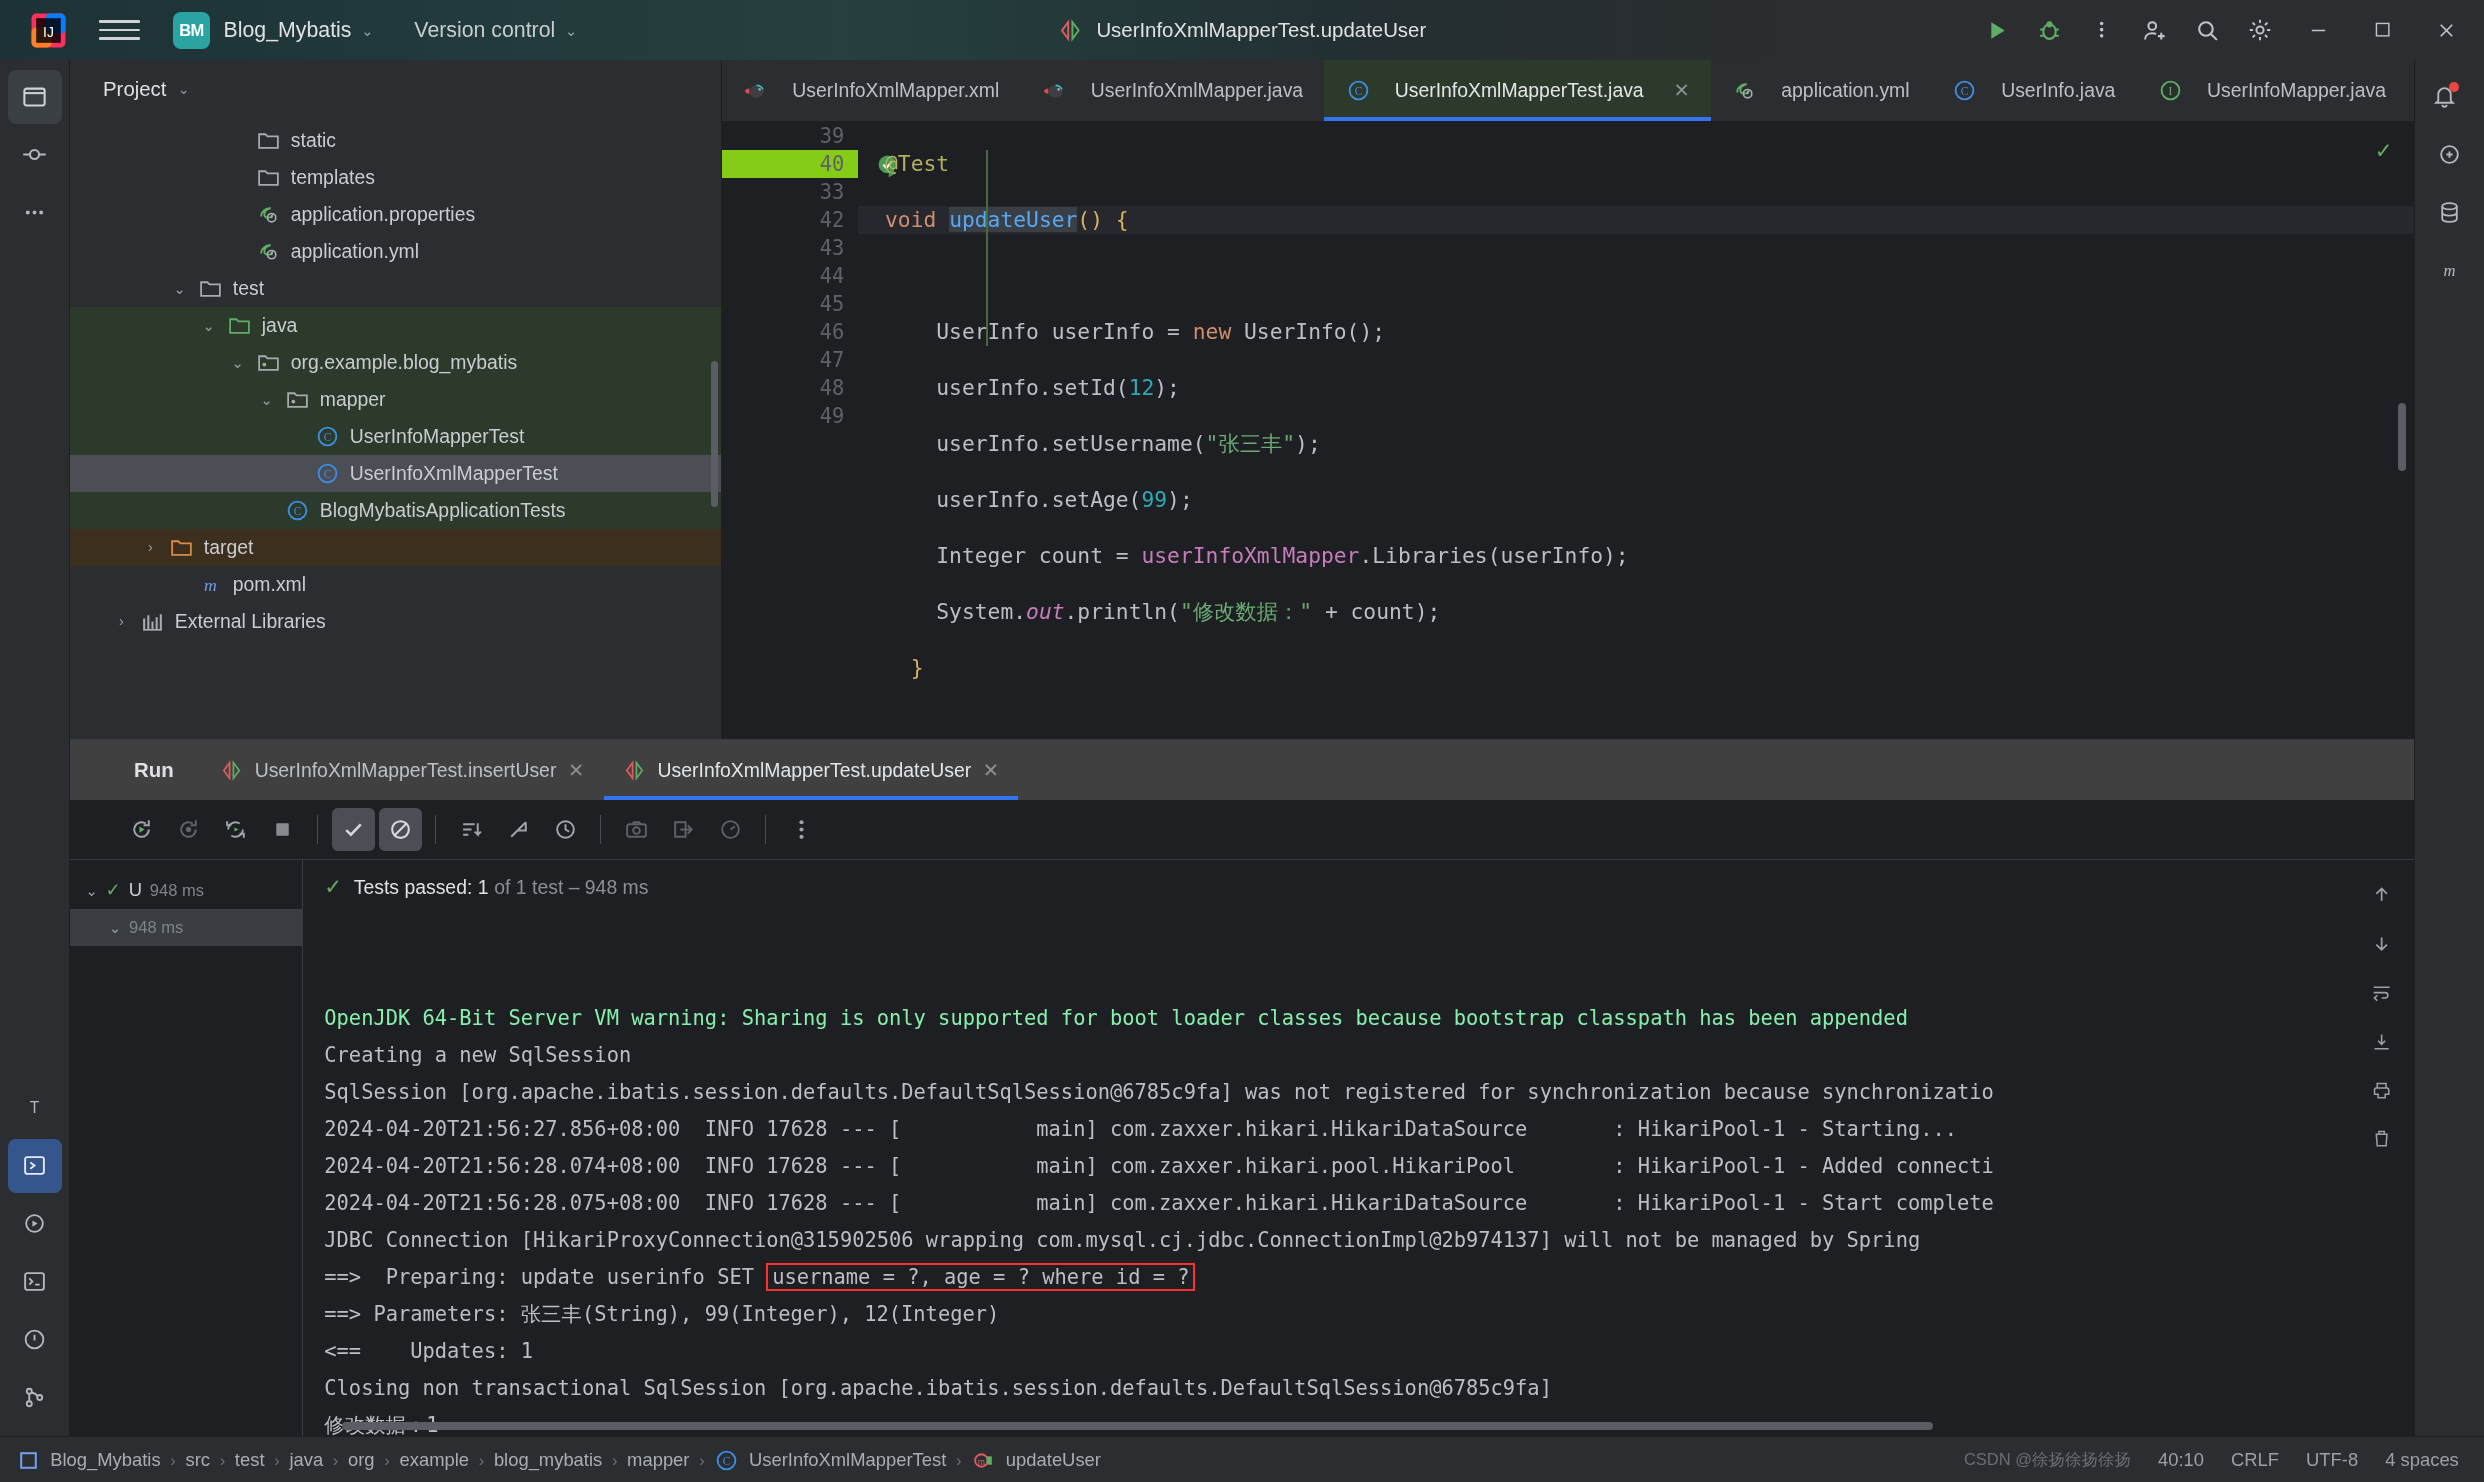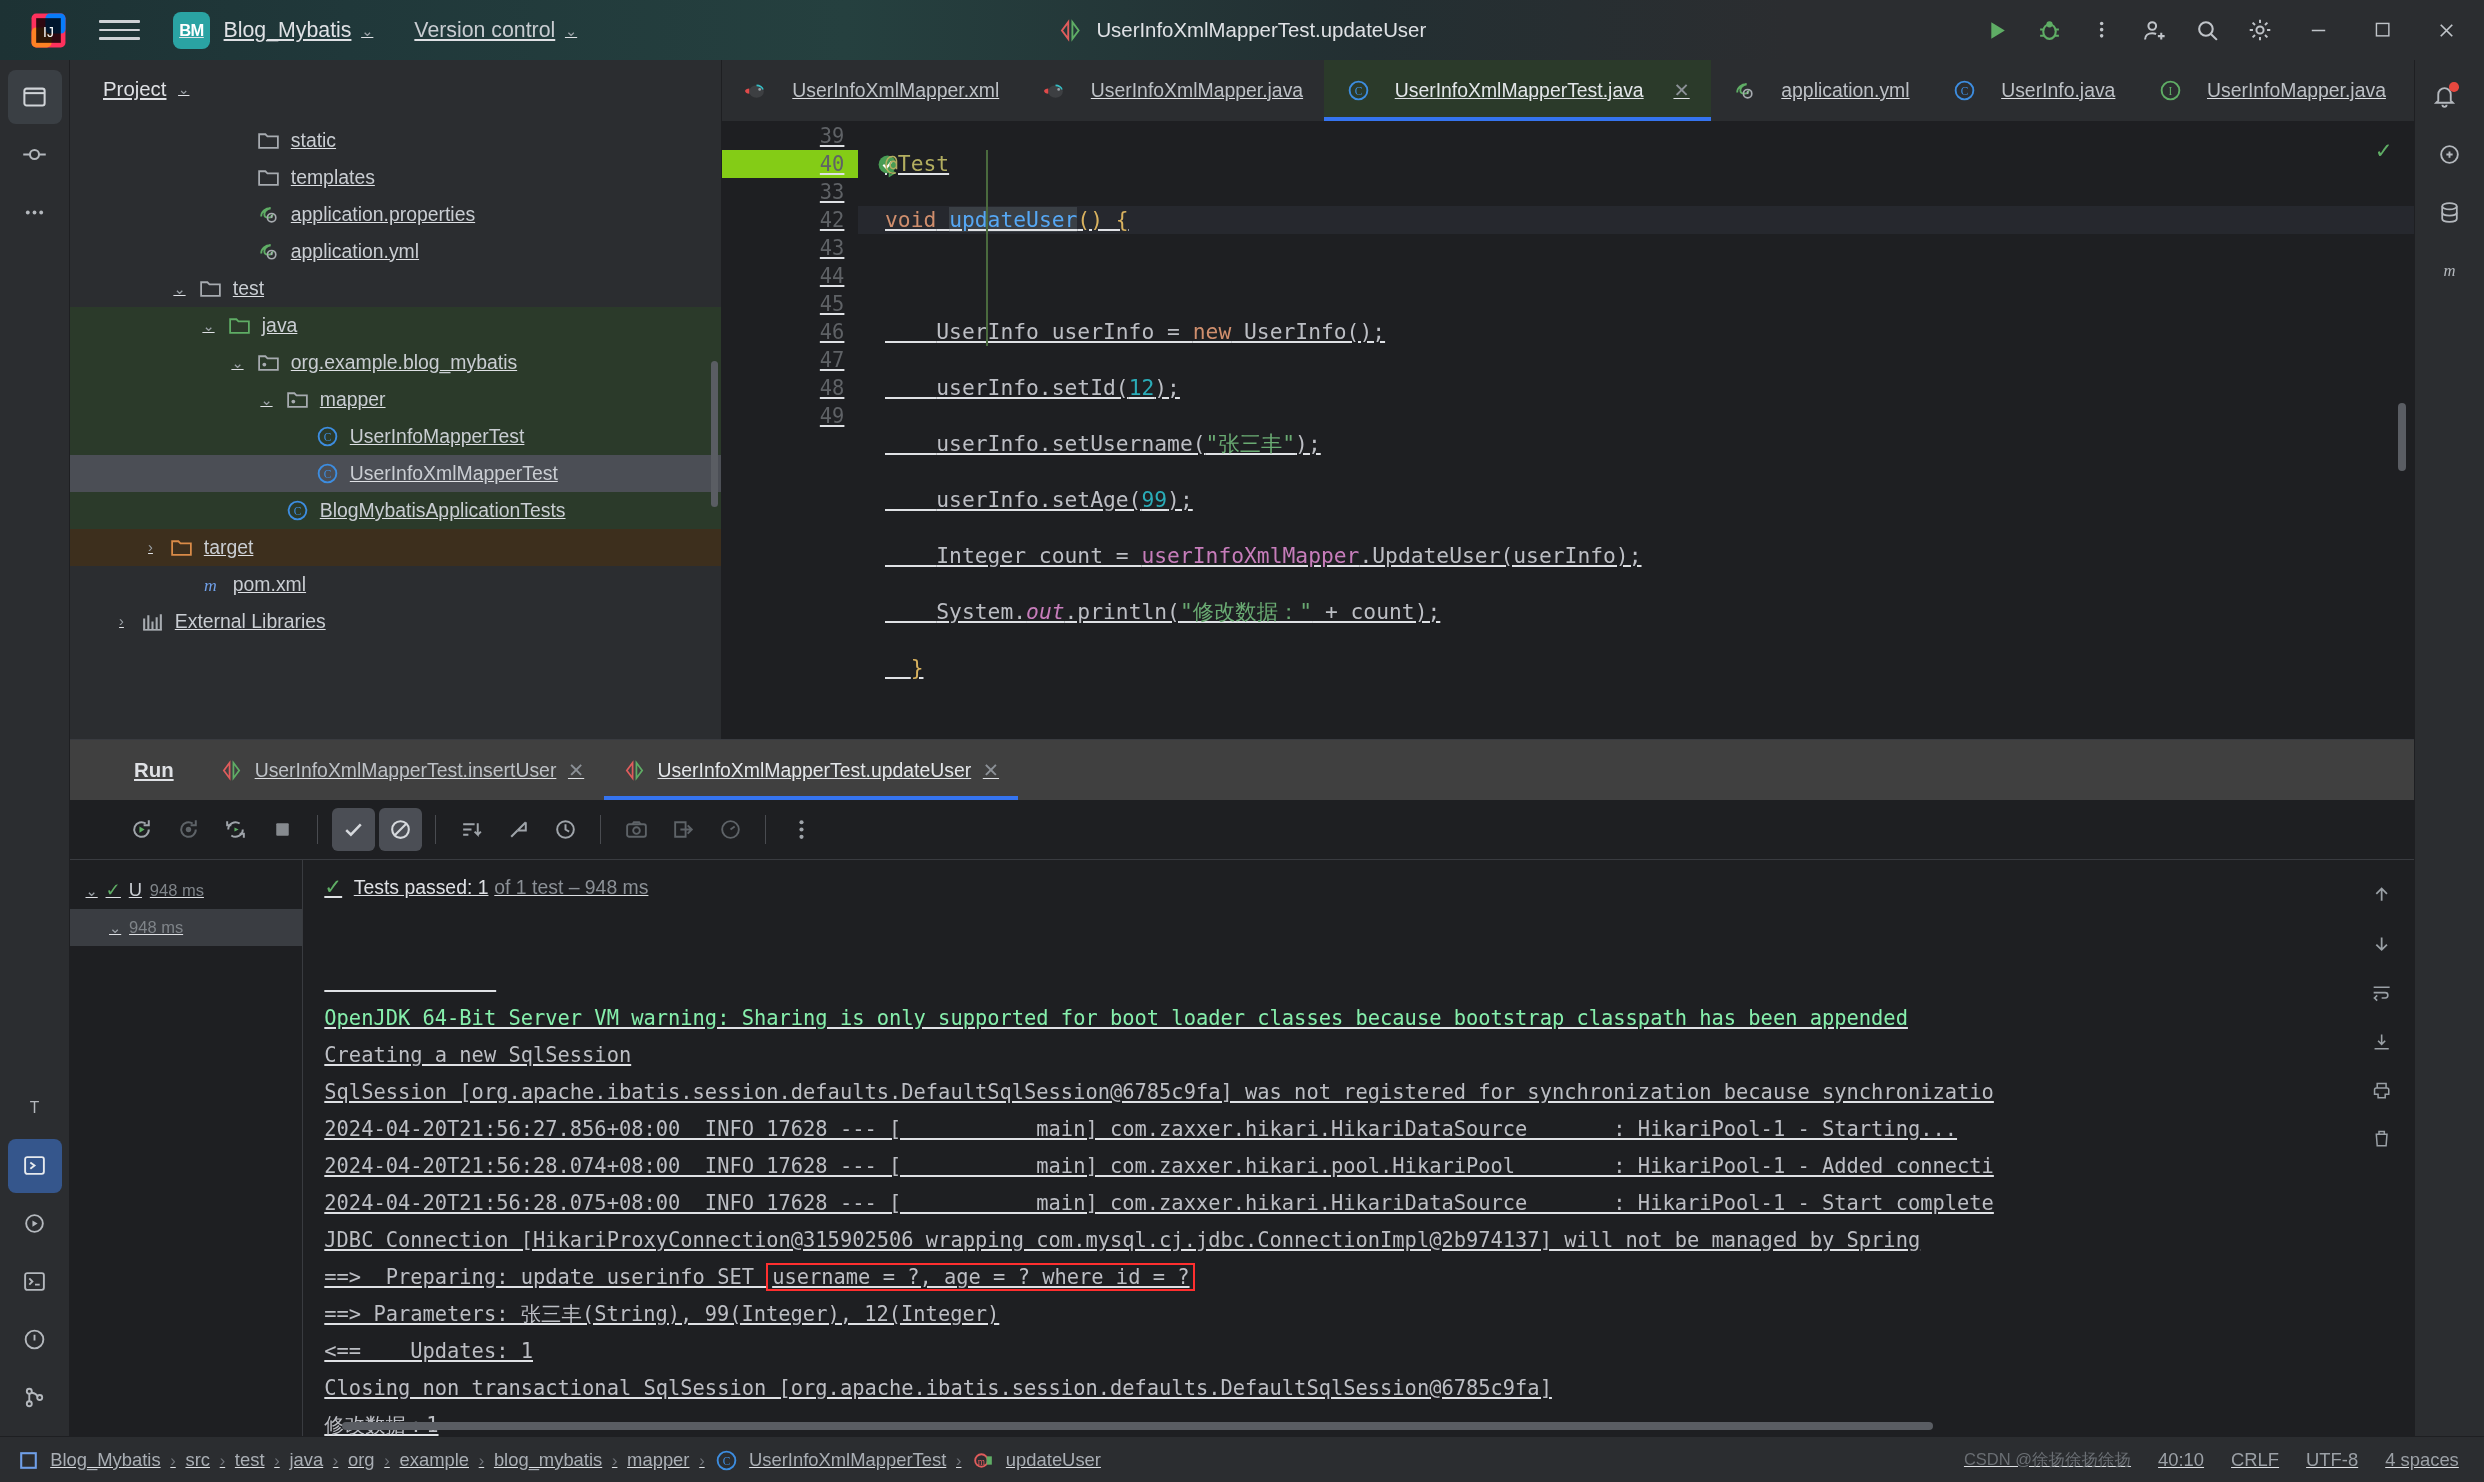--- a/index.html
+++ b/index.html
@@ -3,21 +3,21 @@
 <meta charset="utf-8">
 <style>
   * { box-sizing: border-box; margin:0; padding:0; }
   html,body{
     width:2484px; height:1483px; overflow:hidden;
     background:#1e1f22;
     font-family:"Liberation Sans", sans-serif;
     color:#dfe1e5;
     -webkit-font-smoothing:antialiased;
   }
-  .app{ position:relative; width:2484px; height:1483px; display:flex; flex-direction:column;text-decoration:underline; }
+  .app{ position:relative; width:2484px; height:1483px; display:flex; flex-direction:column; }
 
   
   .titlebar{
     height:60px; min-height:60px;
     background:linear-gradient(90deg,#1d3234 0%,#20383a 14%,#25403f 34%,#232f32 55%,#2b2d30 72%,#2b2d30 100%);
     display:flex; align-items:center; gap:0px; position:relative;
   }
   .tb-logo{ width:43px;height:43px;margin-left:27px;display:flex;align-items:center;justify-content:center;}
   .burger{ width:41px;height:41px;margin-left:29px;display:flex;flex-direction:column;justify-content:center;gap:5.8px;cursor:pointer;}
   .burger i{ display:block;height:2.9px;background:#cfd2d6;border-radius:1px;}
@@ -614,21 +614,21 @@
                 </div>
               </div>
             <div class="code">
 <div class="cl"><span class="ann">@Test</span></div>
 <div class="cl cur"><span class="kw">void</span> <span class="mth sel-hl">updateUser</span><span class="br">() {</span></div>
 <div class="cl"></div>
 <div class="cl">    <span>UserInfo userInfo = </span><span class="kw">new</span><span> UserInfo();</span></div>
 <div class="cl">    <span>userInfo.setId(</span><span class="num">12</span><span>);</span></div>
 <div class="cl">    <span>userInfo.setUsername(</span><span class="str">"张三丰"</span><span>);</span></div>
 <div class="cl">    <span>userInfo.setAge(</span><span class="num">99</span><span>);</span></div>
-<div class="cl">    <span>Integer count = </span><span class="fld">userInfoXmlMapper</span><span>.UpdateUser(userInfo);</span></div>
+<div class="cl">    <span>Integer count = </span><span class="fld">userInfoXmlMapper</span><span>.Libraries(userInfo);</span></div>
 <div class="cl">    <span>System.</span><span class="stat">out</span><span>.println(</span><span class="str">"修改数据："</span><span> + count);</span></div>
 <div class="cl">  <span class="br">}</span></div>
 <div class="cl"></div>
               <div class="indent-guide"></div>
             </div>
             <div class="ed-check">✓</div>
             <div class="ed-scroll"></div>
           </div>
         </div>
       </div>

